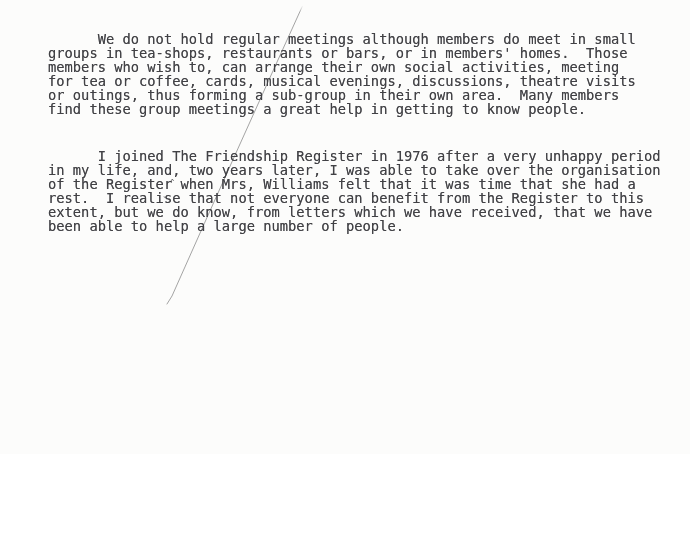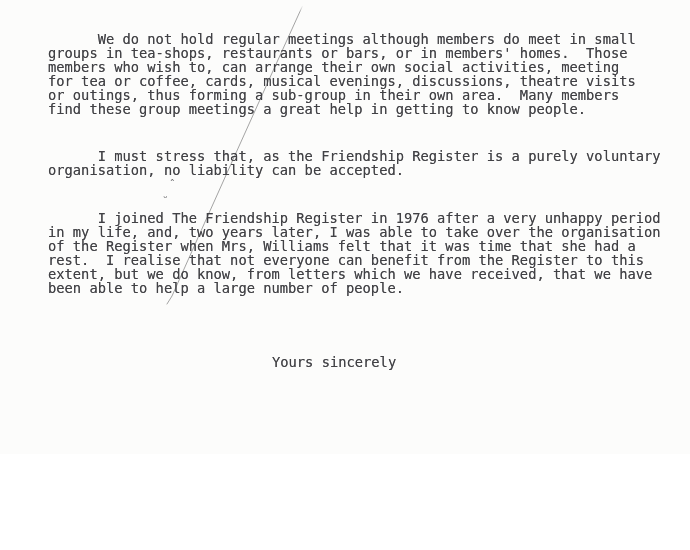--- a/index.html
+++ b/index.html
@@ -70,30 +70,27 @@
     <path d="M 307,-4 Q 236,152 172,296 L 167,304" fill="none" stroke="#8d8d8d" stroke-width="1" stroke-linecap="round" opacity="0.8"></path>
   </svg>
 
   <div class="letter-body">
     <p class="para">      We do not hold regular meetings although members do meet in small
 groups in tea-shops, restaurants or bars, or in members' homes.  Those
 members who wish to, can arrange their own social activities, meeting
 for tea or coffee, cards, musical evenings, discussions, theatre visits
 or outings, thus forming a sub-group in their own area.  Many members
 find these group meetings a great help in getting to know people.</p>
-    <p class="para">      I must stress that, as the Friendship Register is a purely voluntary
-organisation, no liability can be accepted.</p>
     <p class="para">      I joined The Friendship Register in 1976 after a very unhappy period
 in my life, and, two years later, I was able to take over the organisation
 of the Register when Mrs, Williams felt that it was time that she had a
 rest.  I realise that not everyone can benefit from the Register to this
 extent, but we do know, from letters which we have received, that we have
 been able to help a large number of people.</p>
 
-    <div class="closing">Yours sincerely</div>
 
     
   </div>
 
   <span class="artifact artifact-caret">ˆ</span>
   <span class="artifact artifact-breve">˘</span>
 
   <div class="topfade"></div>
 </div>
 

